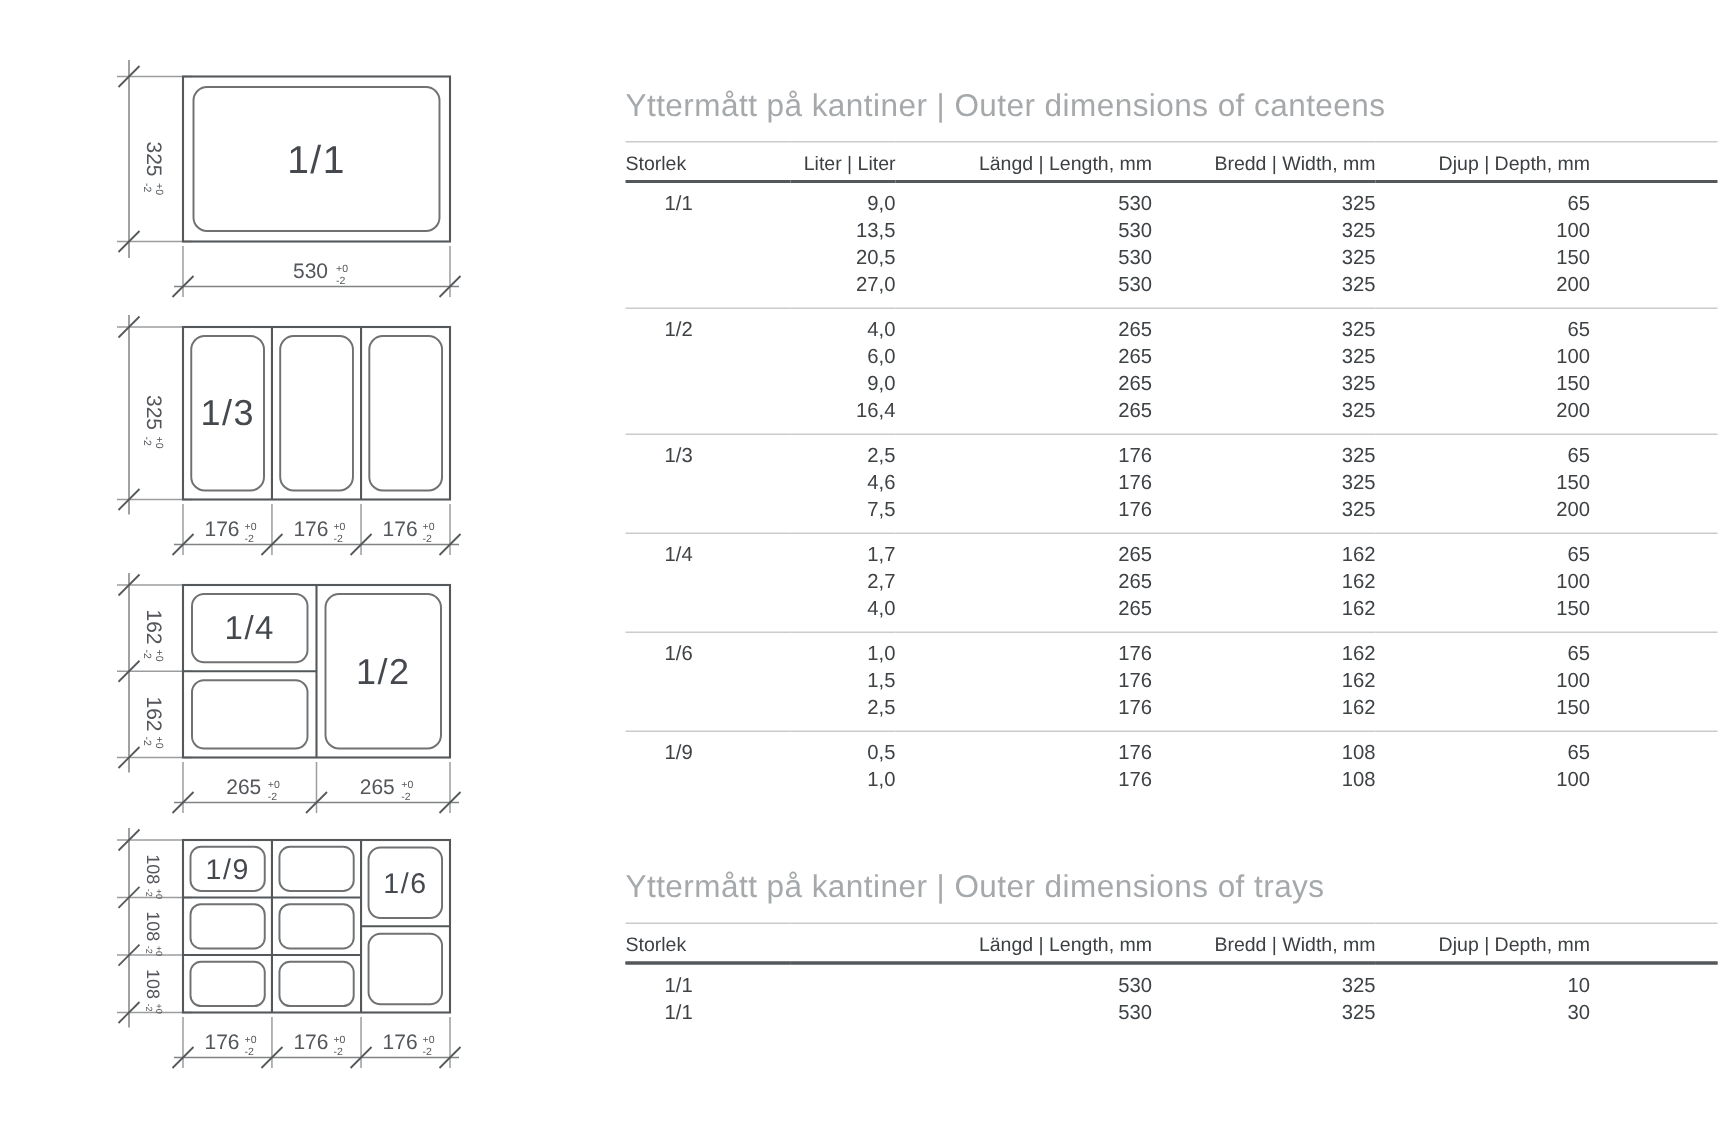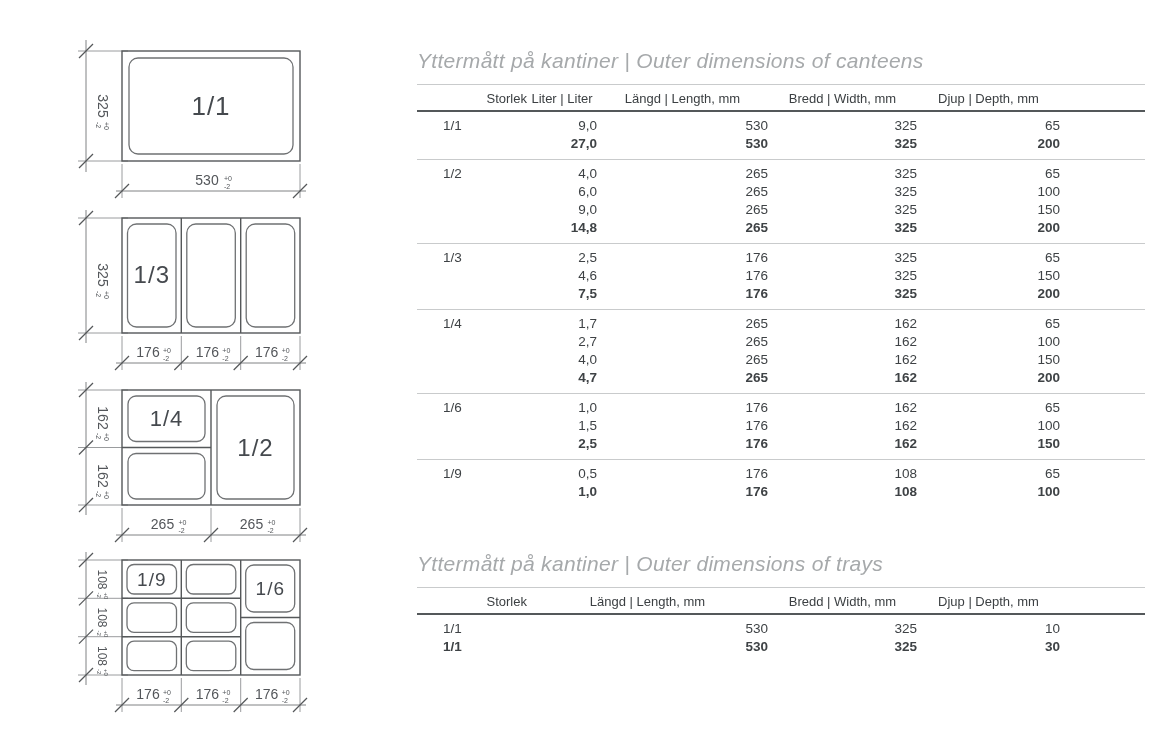--- a/index.html
+++ b/index.html
@@ -15,33 +15,33 @@
   .pan{stroke:#6f7173;stroke-width:1.3;fill:#ffffff;}
   text{font-family:"Liberation Sans",sans-serif;}
   .panlbl{fill:#45494e;text-anchor:middle;letter-spacing:1px;}
   .pl26{font-size:26px;} .pl24{font-size:24px;} .pl22{font-size:22px;} .pl19{font-size:19px;}
   .dimtxt{fill:#53565a;font-size:14px;text-anchor:middle;}
   .dimtxt.small{font-size:12px;}
   .tol{fill:#53565a;font-size:7px;text-anchor:start;}
   .tol.small{font-size:6px;}
   
   .tables{position:absolute;left:417px;top:44px;width:730px;}
-  h2.section-title{margin:4px 0 10px 0;font-size:21px;line-height:26px;font-weight:400;
-        color:#a6a9ab;letter-spacing:0.3px;font-style:italic;}
+  h2.section-title{margin:14px 0 10px 0;font-size:21px;line-height:26px;font-weight:400;
+        color:#a6a9ab;letter-spacing:0.3px;}
   h2.trays{margin-top:44px;}
   table.dims{border-collapse:collapse;width:728px;table-layout:fixed;border-top:1px solid #c9cbcc;}
-  table.dims th{font-size:13px;font-weight:400;color:#3c4043;text-align:center;
+  table.dims th{font-size:13px;font-weight:400;color:#3c4043;text-align:right;
         padding:6px 0 4px 0;border-bottom:2px solid #54585a;white-space:nowrap;}
-  table.dims th.c0,table.dims th.t0{text-align:right;}
+  table.dims th.c0,table.dims th.t0{text-align:left;}
   table.dims td{font-size:13.5px;color:#3e4245;text-align:right;line-height:14px;
         padding:2px 0;white-space:nowrap;}
   table.dims td.c0,table.dims td.t0{text-align:left;padding-left:26px;}
   tbody.group + tbody.group{border-top:1px solid #c9cbcc;}
   tbody.group tr:first-child td{padding-top:7px;}
-  tbody.group tr:last-child td{padding-bottom:8px;font-weight:bold;}
+  tbody.group tr:last-child td{padding-bottom:8px;}
   .c0{width:110px;} .c1{width:70px;} .c2{width:171px;} .c3{width:149px;} .c4{width:143px;} .c5{width:85px;}
   .t0{width:110px;} .t1{width:241px;} .t2{width:149px;} .t3{width:143px;} .t4{width:85px;}
 </style>
 </head>
 <body>
 
 <div class="page">
 
   <div class="diagrams">
 
@@ -253,20 +253,36 @@
           <tr>
             <td class="c0">1/1</td>
             <td class="c1">9,0</td>
             <td class="c2">530</td>
             <td class="c3">325</td>
             <td class="c4">65</td>
             <td class="c5"></td>
           </tr>
           <tr>
             <td class="c0"></td>
+            <td class="c1">13,5</td>
+            <td class="c2">530</td>
+            <td class="c3">325</td>
+            <td class="c4">100</td>
+            <td class="c5"></td>
+          </tr>
+          <tr>
+            <td class="c0"></td>
+            <td class="c1">20,5</td>
+            <td class="c2">530</td>
+            <td class="c3">325</td>
+            <td class="c4">150</td>
+            <td class="c5"></td>
+          </tr>
+          <tr>
+            <td class="c0"></td>
             <td class="c1">27,0</td>
             <td class="c2">530</td>
             <td class="c3">325</td>
             <td class="c4">200</td>
             <td class="c5"></td>
           </tr>
         </tbody>
         <tbody class="group">
           <tr>
             <td class="c0">1/2</td>
@@ -287,21 +303,21 @@
           <tr>
             <td class="c0"></td>
             <td class="c1">9,0</td>
             <td class="c2">265</td>
             <td class="c3">325</td>
             <td class="c4">150</td>
             <td class="c5"></td>
           </tr>
           <tr>
             <td class="c0"></td>
-            <td class="c1">14,8</td>
+            <td class="c1">16,4</td>
             <td class="c2">265</td>
             <td class="c3">325</td>
             <td class="c4">200</td>
             <td class="c5"></td>
           </tr>
         </tbody>
         <tbody class="group">
           <tr>
             <td class="c0">1/3</td>
             <td class="c1">2,5</td>
@@ -343,28 +359,20 @@
             <td class="c3">162</td>
             <td class="c4">100</td>
             <td class="c5"></td>
           </tr>
           <tr>
             <td class="c0"></td>
             <td class="c1">4,0</td>
             <td class="c2">265</td>
             <td class="c3">162</td>
             <td class="c4">150</td>
-            <td class="c5"></td>
-          </tr>
-          <tr>
-            <td class="c0"></td>
-            <td class="c1">4,7</td>
-            <td class="c2">265</td>
-            <td class="c3">162</td>
-            <td class="c4">200</td>
             <td class="c5"></td>
           </tr>
         </tbody>
         <tbody class="group">
           <tr>
             <td class="c0">1/6</td>
             <td class="c1">1,0</td>
             <td class="c2">176</td>
             <td class="c3">162</td>
             <td class="c4">65</td>

